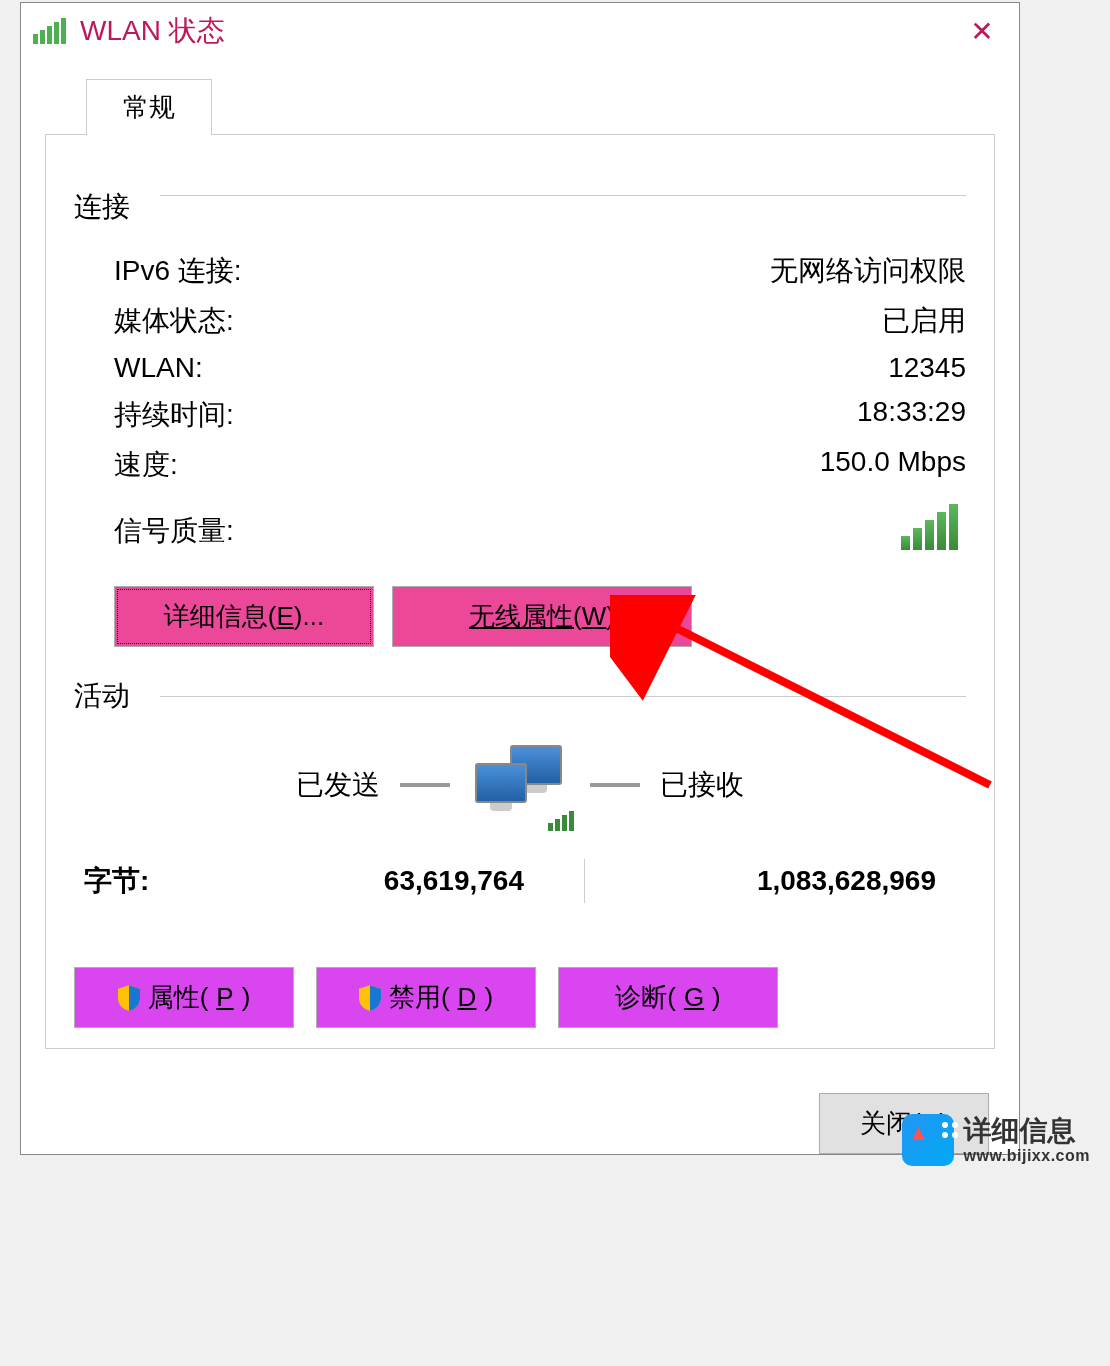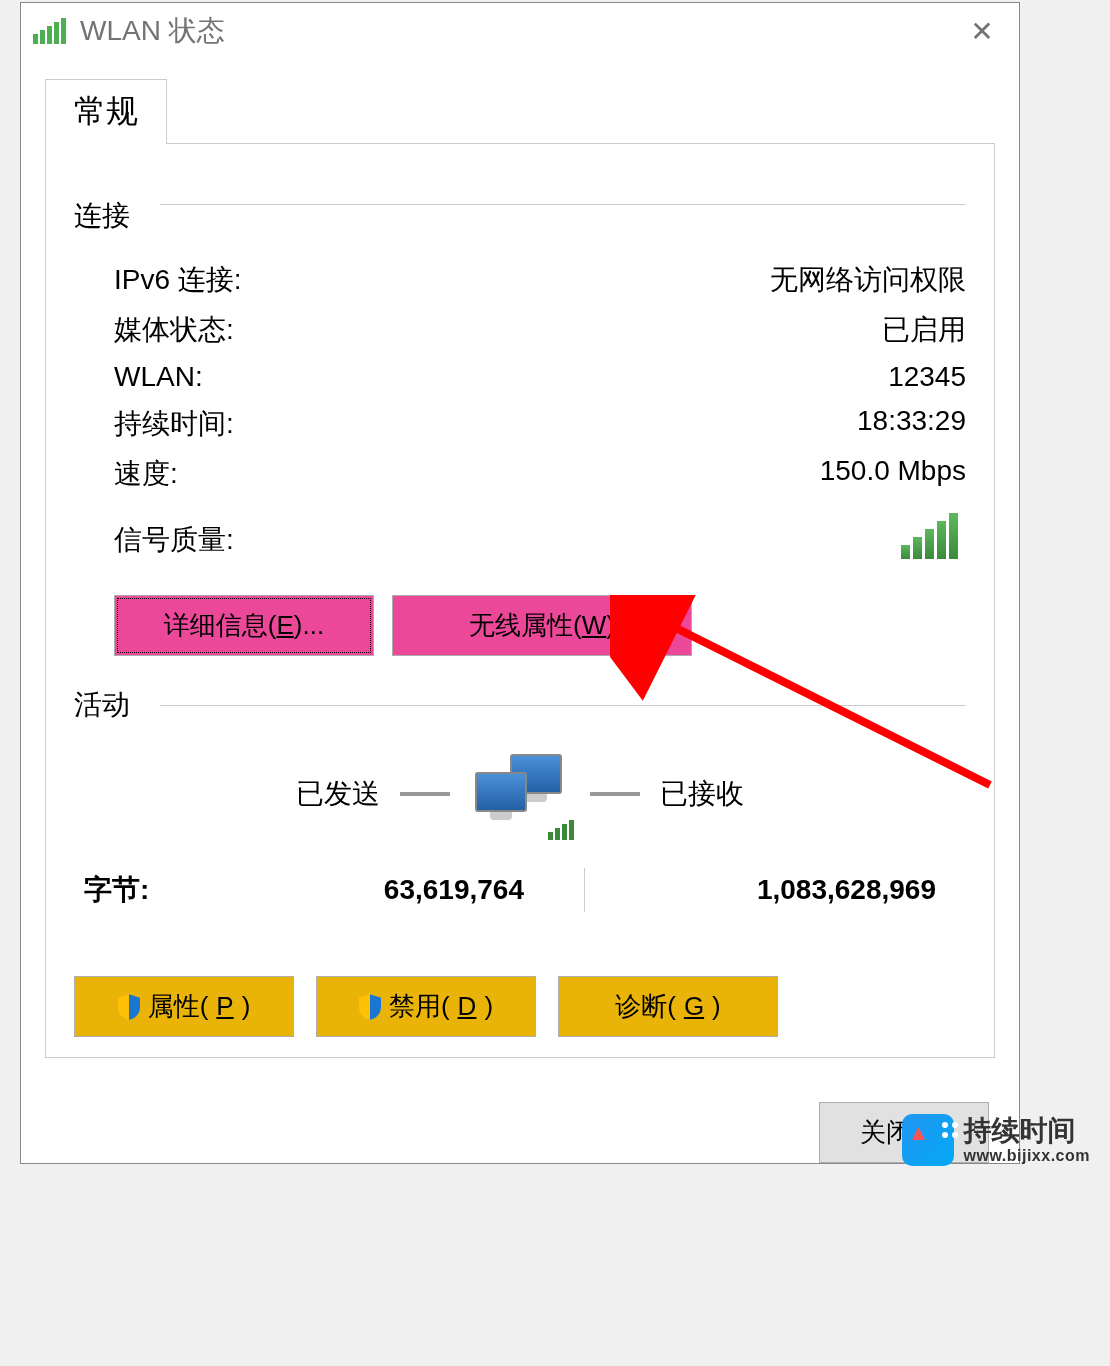--- a/index.html
+++ b/index.html
@@ -20,21 +20,21 @@
       width: 1000px;
       margin: 2px 0 0 20px;
       position: relative;
     }
     .titlebar {
       display: flex;
       align-items: center;
       padding: 8px 12px;
       height: 56px;
       font-size: 28px;
-      color: #737373;
+      color: #be185d;
     }
     .titlebar .wifi-icon {
       margin-right: 14px;
       display: flex;
       align-items: flex-end;
       gap: 2px;
     }
     .wifi-icon span {
       width: 5px;
       background: #4caf50;
@@ -55,27 +55,28 @@
       font-size: 28px;
       font-weight: 300;
       cursor: pointer;
     }
     .tab-strip {
       margin: 20px 0 0 24px;
       position: relative;
     }
     .tab {
       display: inline-block;
-      padding: 10px 28px;
+      padding: 10px 36px;
       background: white;
       border: 1px solid #ccc;
       border-bottom: none;
-      font-size: 32px;
+      font-size: 26px;
       position: relative;
       z-index: 2;
+      margin-left: 41px;
     }
     .tab-content {
       border: 1px solid #ccc;
       margin: -1px 24px 20px 24px;
       padding: 30px 28px 20px 28px;
       background: white;
     }
     .section-header {
       display: flex;
       align-items: center;
@@ -141,20 +142,21 @@
       cursor: pointer;
       font-family: inherit;
     }
     .btn-details {
       width: 260px;
       outline: 1px dotted #000;
       outline-offset: -4px;
     }
     .btn-wireless {
       width: 300px;
+      text-decoration: underline;
     }
     .underline {
       text-decoration: underline;
     }
     .activity-section {
       margin-top: 30px;
     }
     .activity-header {
       display: flex;
       align-items: center;
@@ -254,21 +256,21 @@
       flex: 1;
       text-align: right;
       padding-right: 30px;
     }
     .bottom-btns {
       display: flex;
       gap: 22px;
       margin-top: 50px;
     }
     .bottom-btn {
-      background: #eab308;
+      background: #d946ef;
       border: 1px solid #adadad;
       font-size: 26px;
       padding: 12px 12px;
       text-align: center;
       cursor: pointer;
       width: 220px;
       display: flex;
       align-items: center;
       justify-content: center;
       gap: 8px;
@@ -476,16 +478,16 @@
     <marker id="ah" markerWidth="20" markerHeight="20" refX="4" refY="10" orient="auto">
       <path d="M0,0 L0,20 L20,10 Z" fill="#ff0000"></path>
     </marker>
   </defs>
   <line x1="380" y1="190" x2="40" y2="20" stroke="#ff0000" stroke-width="8" marker-end="url(#ah)"></line>
 </svg>
 
 <div class="watermark">
   <div class="logo"></div>
   <div class="txt">
-    <div class="t1">持续时间</div>
+    <div class="t1">详细信息</div>
     <div class="t2">www.bijixx.com</div>
   </div>
 </div>
 
 </body></html>

